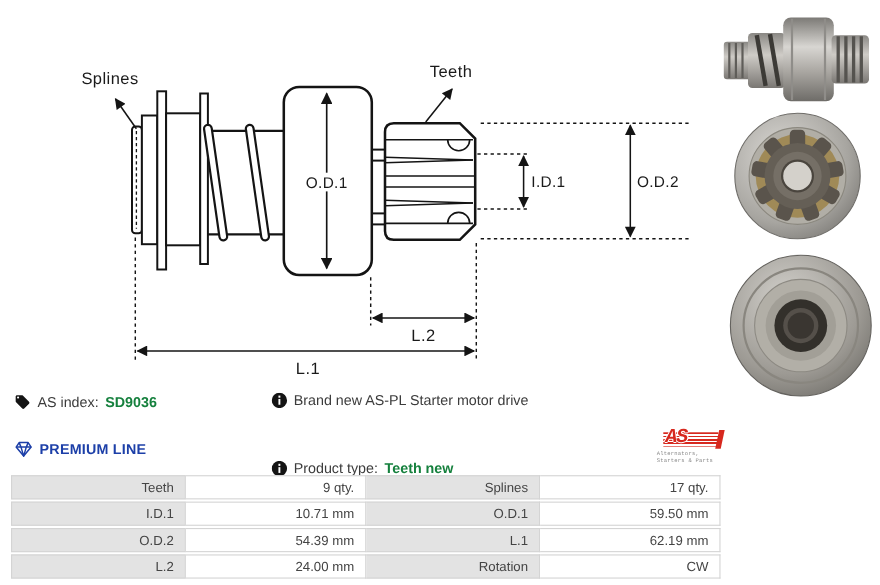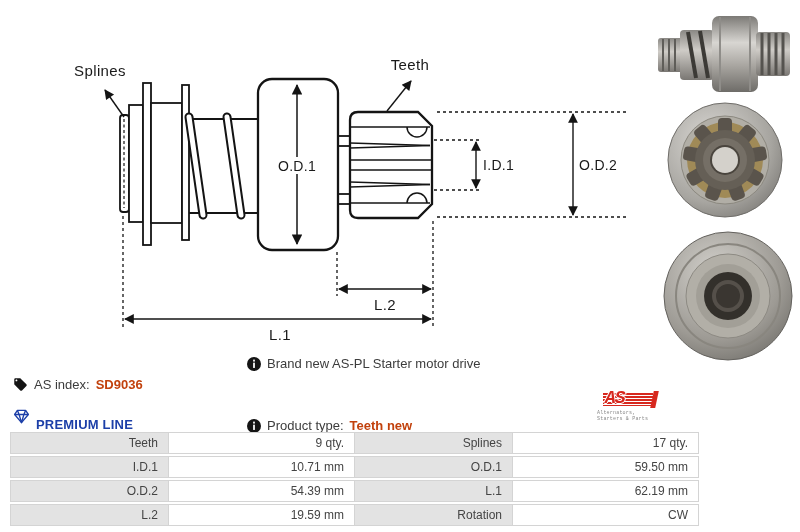--- a/index.html
+++ b/index.html
@@ -6,40 +6,40 @@
   .page{position:relative;width:800px;height:532px;background:#fff;overflow:hidden;
         font-family:"Liberation Sans",sans-serif;color:var(--text-dark,#3c3c3c);}
   
   .diagram{position:absolute;left:0;top:0;}
   .dlabel{font-family:"Liberation Sans",sans-serif;font-size:15px;letter-spacing:.4px;fill:#1a1a1a;}
   .dlabel-sm{font-family:"Liberation Sans",sans-serif;font-size:14px;letter-spacing:.3px;fill:#1a1a1a;}
   
   .photo{position:absolute;cursor:pointer;}
   
   .info-item{position:absolute;display:flex;align-items:center;gap:6px;font-size:13px;white-space:nowrap;}
-  .info-item b{color:#c2410c;}
-  .premium{color:var(--premium-blue,#1c3fa8);font-weight:bold;letter-spacing:.2px;margin-top:16px;}
+  .info-item b{color:#15803d;}
+  .premium{color:var(--premium-blue,#1c3fa8);font-weight:bold;letter-spacing:.2px;}
   .info-ico{flex:0 0 auto;display:block;}
   
   .aslogo{position:absolute;left:597px;top:391px;width:60px;text-align:left;font-family:Liberation Mono, monospace;}
   .aslogo .mark{position:relative;height:17px;}
   .aslogo .stripes{position:absolute;left:6px;right:4px;top:2px;height:13px;
      background:repeating-linear-gradient(to bottom,var(--logo-red,#d7281e) 0 1.5px,#fff 1.5px 3px);}
   .aslogo .bar{position:absolute;right:0;top:0;width:5px;height:17px;background:var(--logo-red,#d7281e);transform:skewX(-12deg);}
   .aslogo .as{position:absolute;left:8px;top:-3px;font-style:italic;font-weight:bold;font-size:18px;
      color:var(--logo-red,#d7281e);text-shadow:-1px 0 #fff,1px 0 #fff,0 1px #fff,0 -1px #fff;letter-spacing:-1px;}
   .aslogo .cap{margin-top:2px;font-size:5px;color:#8a8a8a;letter-spacing:.2px;}
   
   .spec{position:absolute;left:10px;top:430px;border-collapse:separate;border-spacing:0 2px;}
   .spec td{height:20px;font-size:12px;color:#444;text-align:right;padding:0 10px 0 0;
            border-top:1px solid var(--table-border,#d4d4d4);border-bottom:1px solid var(--table-border,#d4d4d4);
            border-right:1px solid var(--table-border,#d4d4d4);}
   .spec td:first-child{border-left:1px solid var(--table-border,#d4d4d4);}
   .spec .lab{background:var(--table-label-bg,#e3e3e3);width:147px;}
-  .spec .val{background:#fff;width:153px;padding-left:22px;}
+  .spec .val{background:#fff;width:153px;}
 </style>
 </head>
 <body>
 
 <div class="page">
 
   <svg class="diagram" width="650" height="370" viewBox="0 0 650 370">
     <defs>
       <marker id="ah" viewBox="0 0 10 10" refX="9" refY="5" markerWidth="9" markerHeight="7" orient="auto-start-reverse">
           <path d="M0,0L10,5L0,10z" fill="#141414"></path>
@@ -229,21 +229,21 @@
     </defs>
     <circle cx="78" cy="69" r="64" fill="url(#s3)" stroke="#64625e" stroke-width="1"></circle>
     <circle cx="78" cy="69" r="52" fill="none" stroke="#89867f" stroke-width="2"></circle>
     <circle cx="78" cy="69" r="42" fill="#b2afa7" stroke="#8d8a83" stroke-width="1"></circle>
     <circle cx="78" cy="69" r="32" fill="#a29f97"></circle>
     <circle cx="78" cy="69" r="24" fill="#33302b"></circle>
     <circle cx="78" cy="69" r="16" fill="#55504a"></circle>
     <circle cx="78" cy="69" r="12" fill="#3a3631"></circle>
   </svg>
 
-  <div class="info-item" style="left:13px;top:377px">
+  <div class="info-item" style="left:13px;top:358px">
     <svg class="info-ico" width="15" height="15" viewBox="0 0 24 24">
       <path fill="#141414" d="M21.4 11.6 12.4 2.6C12 2.2 11.5 2 11 2H4C2.9 2 2 2.9 2 4v7c0 .5.2 1 .6 1.4l9 9c.8.8 2 .8 2.8 0l7-7c.8-.8.8-2 0-2.8zM5.5 7C4.7 7 4 6.3 4 5.5S4.7 4 5.5 4 7 4.7 7 5.5 6.3 7 5.5 7z"></path>
     </svg>
     <span>AS index:</span>
     <b>SD9036</b>
   </div>
 
   <div class="info-item" style="left:13px;top:401px">
     <svg class="info-ico" width="17" height="15" viewBox="0 0 24 22">
       <g fill="none" stroke="#1c3fa8" stroke-width="2" stroke-linejoin="round">
@@ -298,20 +298,20 @@
       <td class="val">59.50 mm</td>
     </tr>
     <tr>
       <td class="lab">O.D.2</td>
       <td class="val">54.39 mm</td>
       <td class="lab">L.1</td>
       <td class="val">62.19 mm</td>
     </tr>
     <tr>
       <td class="lab">L.2</td>
-      <td class="val">19.59 mm</td>
+      <td class="val">24.00 mm</td>
       <td class="lab">Rotation</td>
       <td class="val">CW</td>
     </tr>
   </tbody>
     </table>
 
 </div>
 
 </body></html>

